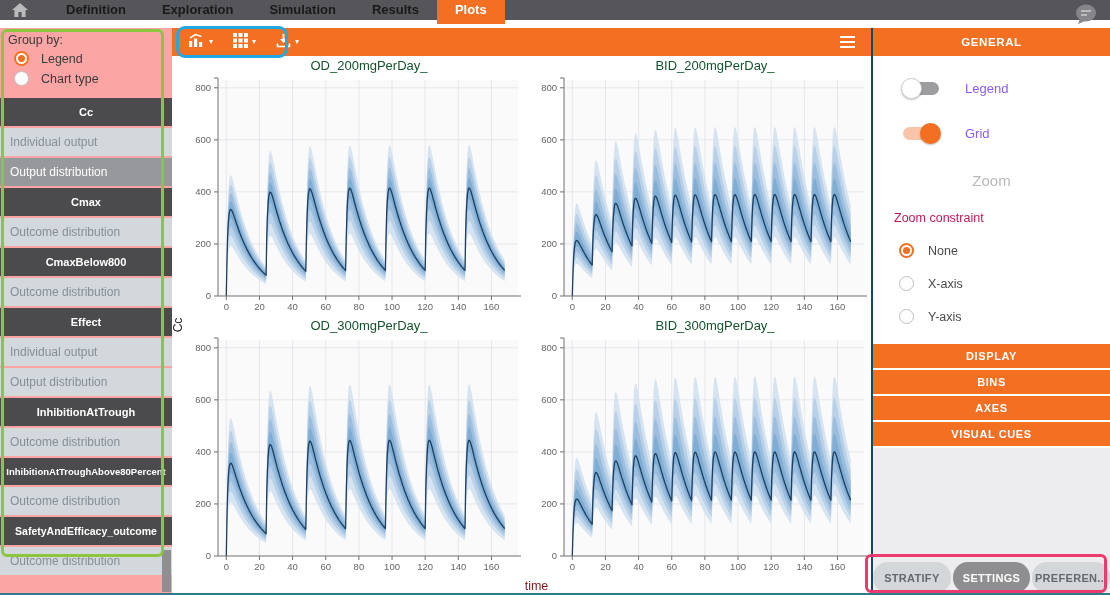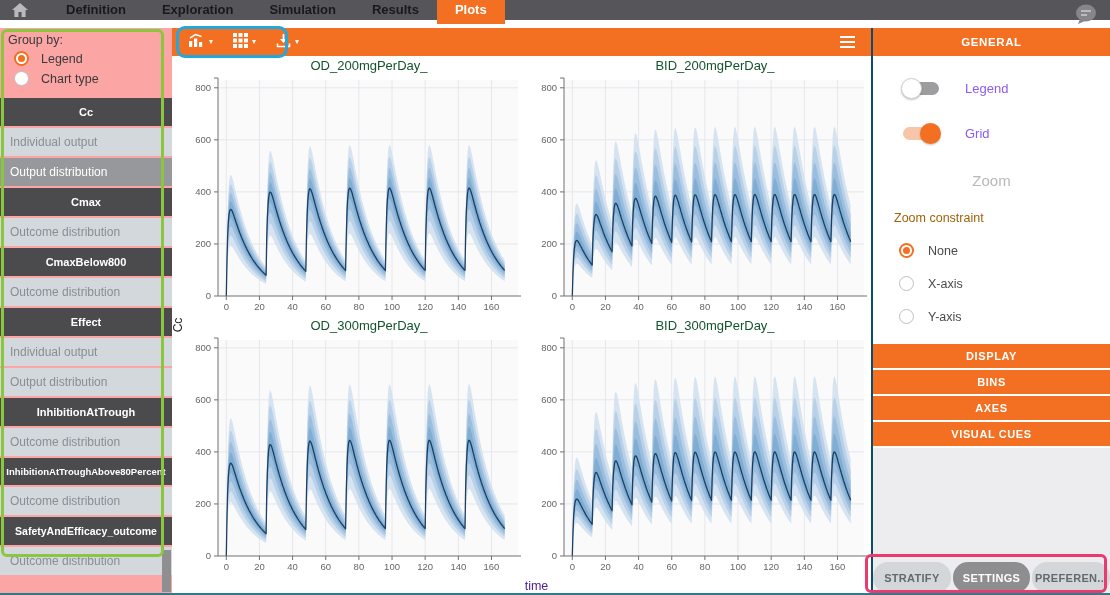--- a/index.html
+++ b/index.html
@@ -51,38 +51,38 @@
   .plots{position:absolute;left:172px;top:56px;width:699px;bottom:2px;background:#fff;}
   .plots-grid{position:absolute;left:12px;right:6px;top:0;display:grid;
               grid-template-columns:340px 340px;column-gap:6px;}
   .cell{display:flex;flex-direction:column;}
   .plot-title{height:19px;line-height:19px;text-align:center;padding-left:30px;
               font-size:13px;color:#14532d;}
   svg.plot{width:340px;height:241px;display:block;cursor:crosshair;}
   .ylabel-cc{position:absolute;left:-1px;top:50%;transform:translateY(-50%) rotate(-90deg);
              font-size:12px;color:#222;}
   .xlabel-time{position:absolute;bottom:0;left:0;right:0;text-align:center;padding-left:30px;
-               font-size:12.5px;color:#4c1d95;}
+               font-size:12.5px;color:#7f1d1d;}
 
   
   .settings{position:absolute;left:871px;top:28px;width:239px;bottom:0;background:#ededef;
             border-left:2px solid #0c4a6e;z-index:4;}
   .sp-header{height:28px;background:var(--accent);color:#fff;font-weight:700;font-size:11.5px;
              letter-spacing:.6px;display:flex;align-items:center;justify-content:center;cursor:pointer;}
   .sp-content{background:#fff;padding-top:22px;padding-bottom:14px;}
   .toggle-row{display:flex;align-items:center;gap:26px;margin:0 0 24px 30px;height:21px;}
   .toggle{display:inline-block;width:36px;height:13px;border-radius:7px;background:#9d9d9f;
           position:relative;cursor:pointer;}
   .toggle .knob{position:absolute;top:-4px;left:-2px;width:21px;height:21px;border-radius:50%;
                 background:#fff;border:1px solid #cfcfcf;box-shadow:0 1px 2px rgba(0,0,0,.25);}
   .toggle.on{background:#f7c6aa;}
   .toggle.on .knob{left:auto;right:-2px;background:var(--accent);border:none;}
   .toggle-label{font-size:13px;color:#8b5cf6;}
   .zoom-title{text-align:center;color:#b8b8b8;font-size:15px;margin:28px 0 22px 0;}
-  .zc-label{margin-left:21px;font-size:12.5px;color:#a16207;margin-bottom:7px;}
+  .zc-label{margin-left:21px;font-size:12.5px;color:#be185d;margin-bottom:7px;}
   .zc-option{display:flex;align-items:center;gap:14px;margin:18px 0 6px 26px;cursor:pointer;}
   .zc-option .lbl{font-size:12.5px;color:#4a4a4a;}
   .sp-sections{display:flex;flex-direction:column;}
   .sp-section{height:26px;background:var(--accent);border-bottom:2px solid #fff;color:#fff;
               font-size:11px;font-weight:700;letter-spacing:.6px;display:flex;align-items:center;
               justify-content:center;cursor:pointer;}
   .sp-tabs{position:absolute;left:0;right:0;bottom:2px;height:31px;display:flex;gap:2px;background:#ededef;}
   .sp-tab{flex:1;display:flex;align-items:center;justify-content:center;font-size:11px;font-weight:700;
           color:#63696e;background:#d3d7da;letter-spacing:.3px;cursor:pointer;white-space:nowrap;border-radius:15px;}
   .sp-tab.active{background:#8e8e90;color:#fff;}

